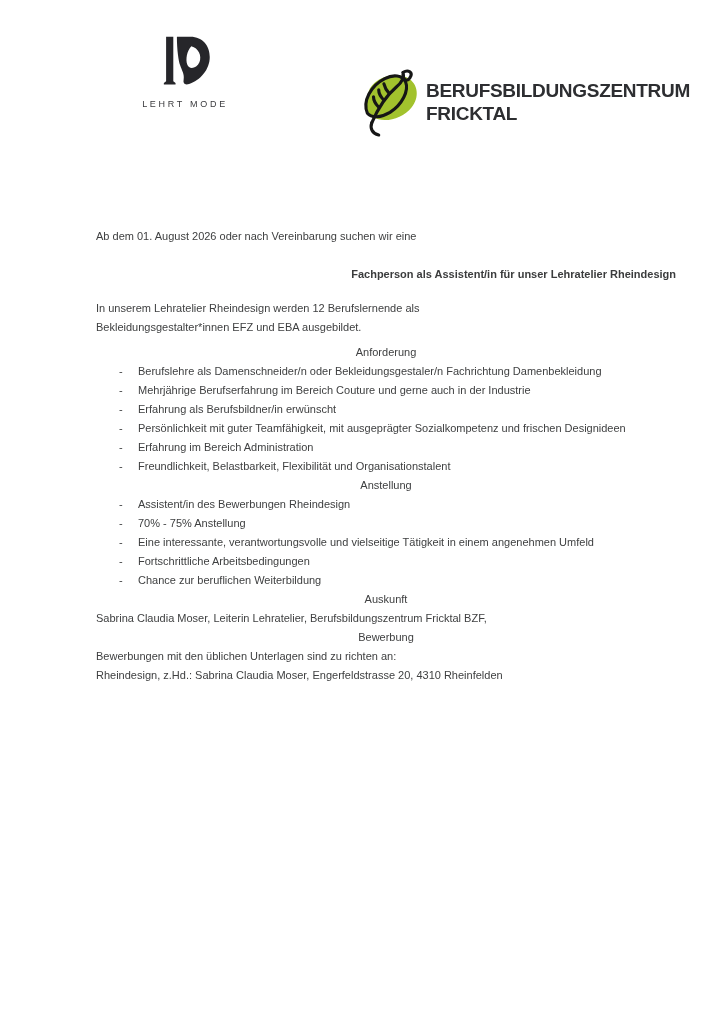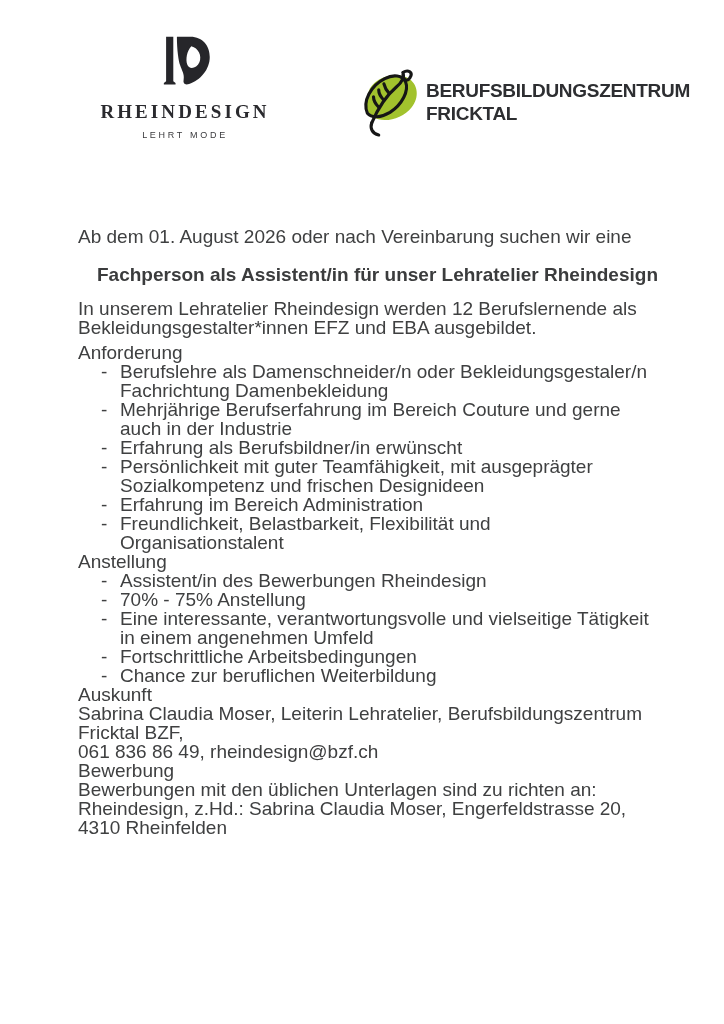--- a/index.html
+++ b/index.html
@@ -54,33 +54,33 @@
     font-size: 19px;
     line-height: 23px;
     letter-spacing: -0.3px;
     color: #2d2e31;
     white-space: nowrap;
   }
 
   
   main.doc {
     position: absolute;
-    left: 78px;
+    left: 96px;
     top: 227px;
     width: 580px;
-    font-size: 19px;
+    font-size: 11px;
     line-height: 19px;
   }
   .intro       { margin: 0 0 19px 0; }
   .job-title   { margin: 0 0 15px 0; font-weight: 700; color: #3b3c3d; text-align: right; }
   .desc        { margin: 0 0 6px 0; }
   .line        { display: block; }
 
   section.block { margin: 0; }
-  .sec-heading  { margin: 0; }
+  .sec-heading  { margin: 0; text-align: center; }
   ul.bullets {
     list-style: none;
     margin: 0;
     padding: 0;
   }
   ul.bullets li { display: flex; }
   .dash {
     flex: none;
     width: 19px;
     margin-left: 23px;
@@ -100,21 +100,20 @@
 
     <div class="logo-rd">
       <svg width="54" height="54" viewBox="0 0 60 60" aria-hidden="true">
         <path fill="#26262a" d="M9 3 h8 v49.5 l2.5 2 v1.5 H6.5 V54.5 l2.5 -2 Z"></path>
         <path fill="#26262a" fill-rule="evenodd" d="M21 3 H36 C50 3 57.5 13.5 57.5 25.5 C57.5 39.5 47 51.5 34.5 55.5
              C30 57 27.5 55 28.5 50.5 C29.5 45 26.5 40.5 24.5 34.5
              C22.8 29.5 21 18 21 3 Z
              M37 13.5 C45 15.5 49 24 46 31.5 C43 38.5 34.5 40 32.5 34
              C30.5 28 32 19 37 13.5 Z"></path>
       </svg>
-      <div class="rd-name">RHEINDESIGN</div>
       <div class="rd-tag">LEHRT MODE</div>
     </div>
 
     <div class="logo-bzf">
       <svg width="66" height="76" viewBox="0 0 76 86" aria-hidden="true">
         <path fill="#a2c22d" d="M13 32 C18 15 43 7 58 15 C71 22 72 38 63 49 C52 63 30 68 18 60
              C8 53 9 43 13 32 Z"></path>
         <g fill="none" stroke="#161616" stroke-width="3.6" stroke-linecap="round">
           <path d="M12 56 C6 42 16 24 32 16 C42 11 52 12 56 20 C60 30 52 46 38 55 C28 61 17 62 12 56 Z"></path>
           <path d="M17 67 C23 53 31 38 45 26 C51 21 55 15 53 9"></path>
@@ -196,21 +195,20 @@
         <li>
           <span class="dash">-</span>
           <span class="li-text">Chance zur beruflichen Weiterbildung</span>
         </li>
       </ul>
     </section>
 
     <section class="block sec-auskunft">
       <div class="sec-heading">Auskunft</div>
       <div class="line">Sabrina Claudia Moser, Leiterin Lehratelier, Berufsbildungszentrum Fricktal BZF,</div>
-      <div class="line">061 836 86 49, rheindesign@bzf.ch</div>
     </section>
 
     <section class="block sec-bewerbung">
       <div class="sec-heading">Bewerbung</div>
       <div class="line">Bewerbungen mit den üblichen Unterlagen sind zu richten an:</div>
       <div class="line">Rheindesign, z.Hd.: Sabrina Claudia Moser, Engerfeldstrasse 20, 4310 Rheinfelden</div>
     </section>
 
   </main>
 </div>

